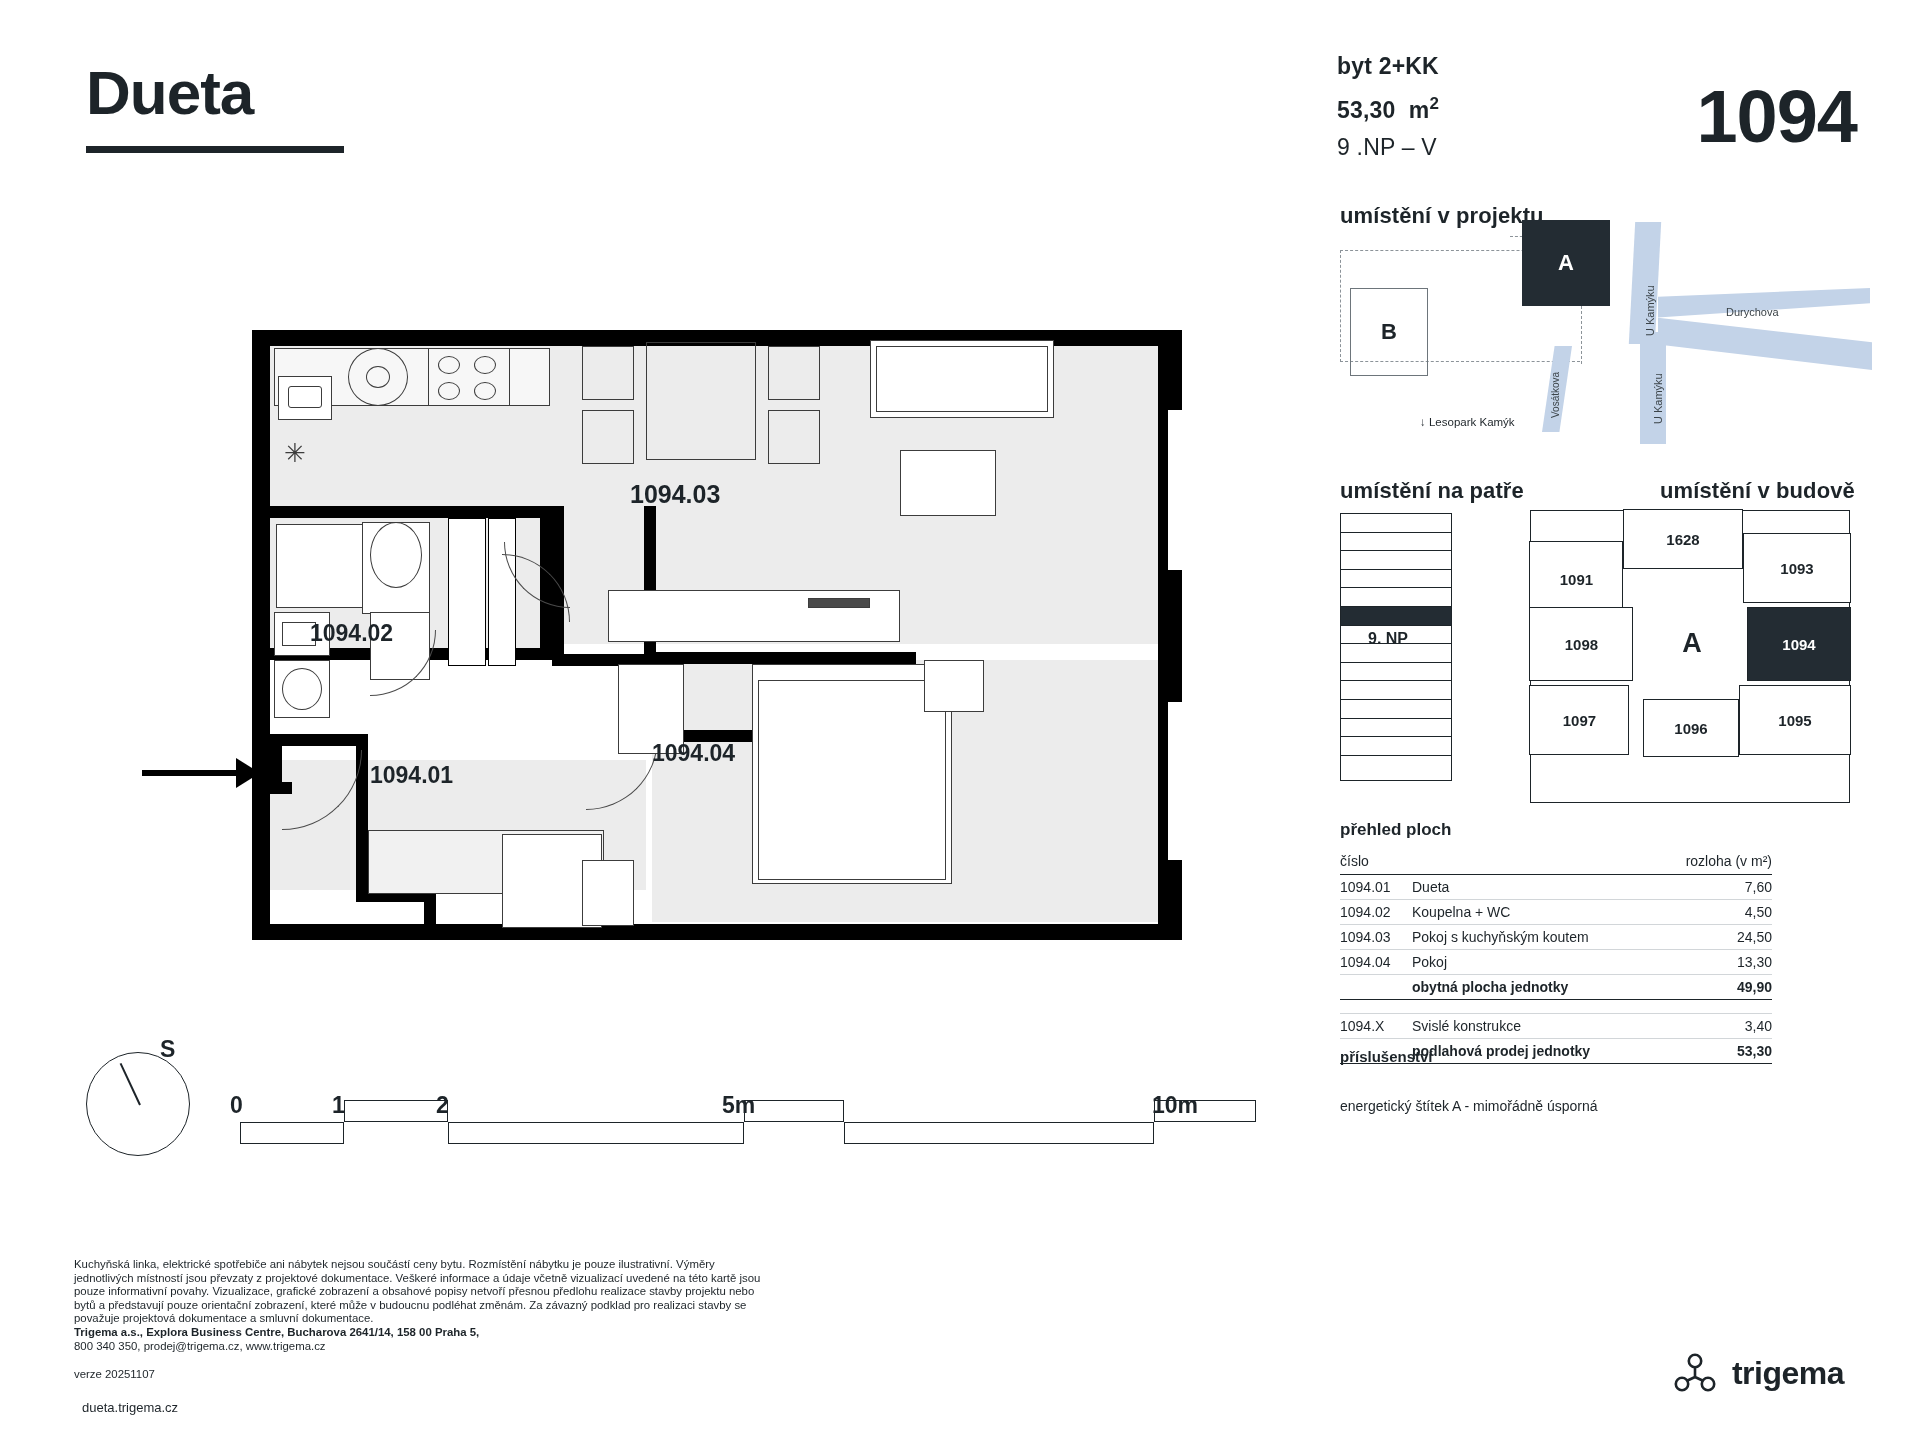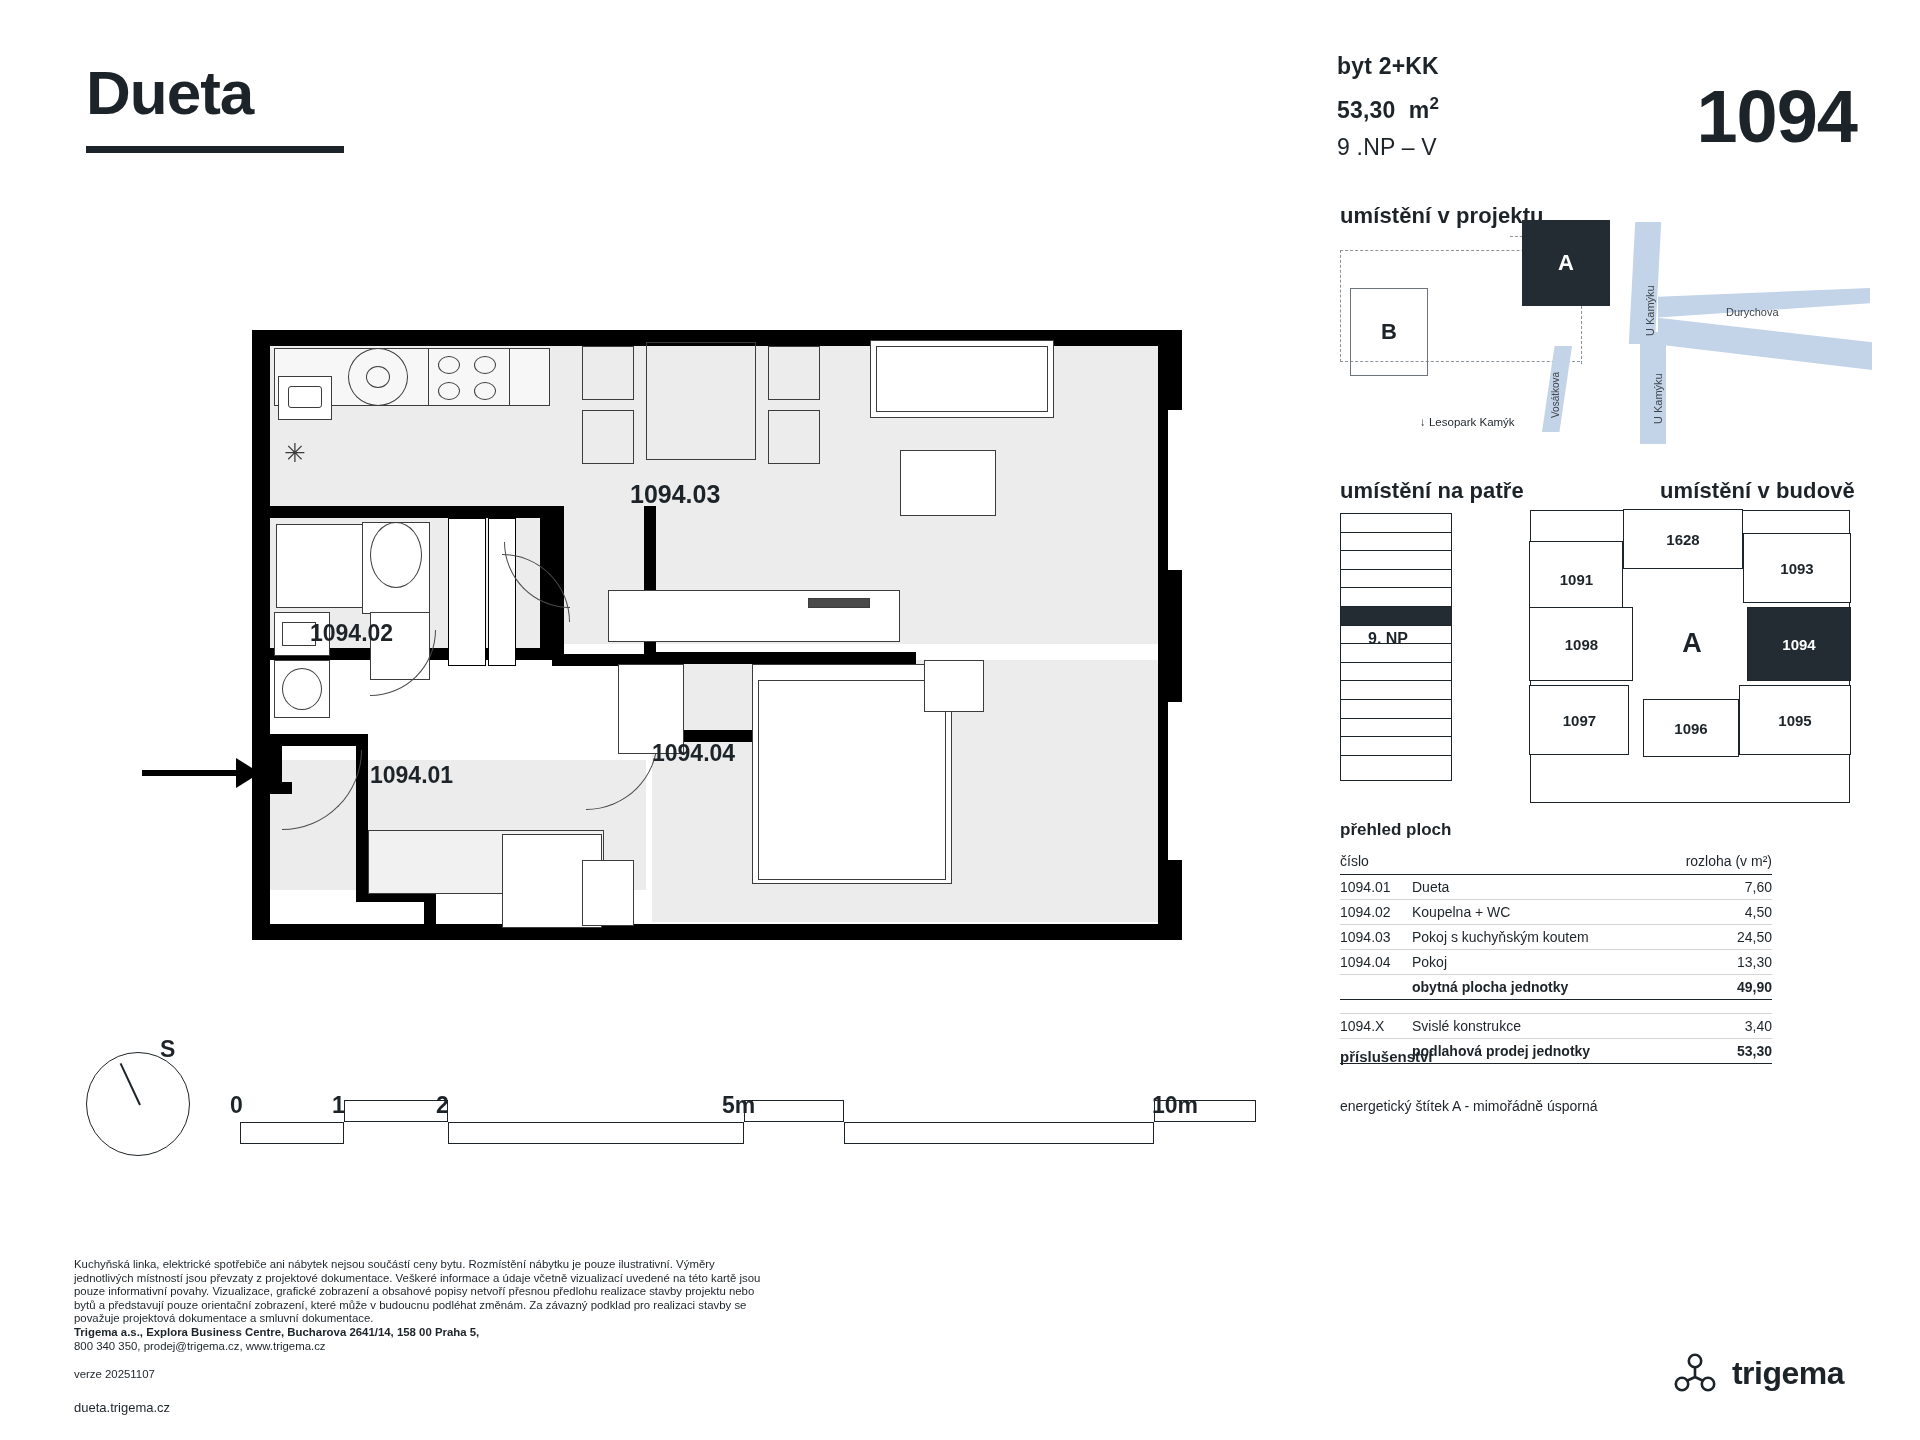--- a/index.html
+++ b/index.html
@@ -112,21 +112,21 @@
   .sb-seg { position:absolute; border:1.5px solid #1d2429; height:22px; top:22px; }
   .sb-seg.fill { background:#fff; }
   .sb-num { position:absolute; font-size:23px; font-weight:600; top:-8px; }
 
   
   .disclaimer {
     position:absolute; left:74px; top:1258px; width:810px;
     font-size:11.4px; line-height:13.6px; color:#1d2429;
   }
   .version { position:absolute; left:74px; top:1368px; font-size:11.4px; }
-  .site { position:absolute; left:74px; top:1400px; font-size:13px; }
+  .site { position:absolute; left:82px; top:1400px; font-size:13px; }
   .trigema {
     position:absolute; right:76px; top:1350px; display:flex; align-items:center; gap:14px;
   }
   .trigema .tm-name { font-size:32px; font-weight:700; letter-spacing:-.5px; }
 </style>
 </head>
 <body>
 
 <div class="page">
 

